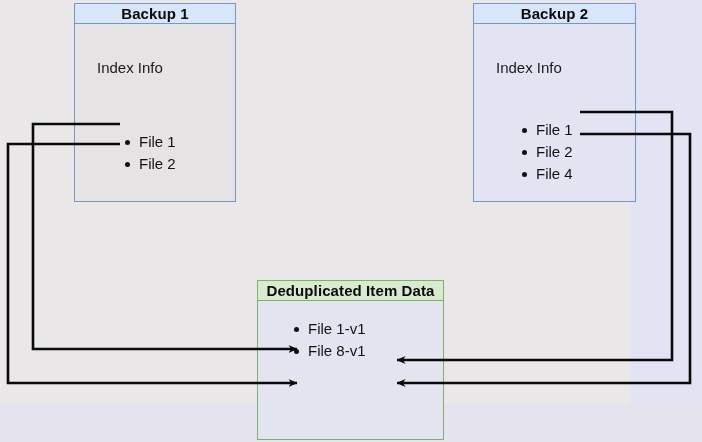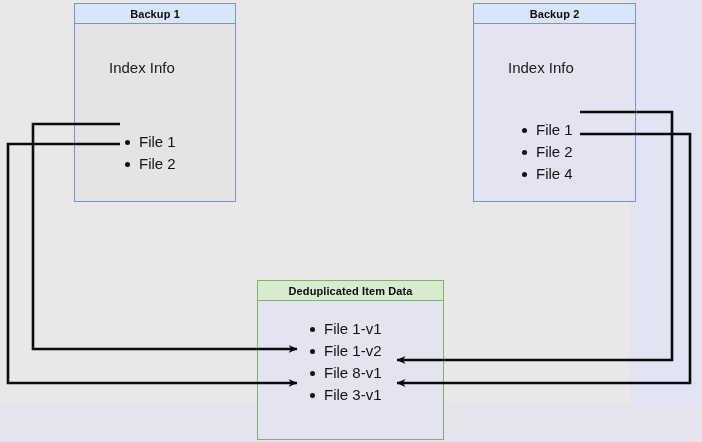--- a/index.html
+++ b/index.html
@@ -11,34 +11,34 @@
     position:relative;
   }
   #canvas{position:absolute;left:0;top:0;width:702px;height:442px;}
   .tintR{position:absolute;left:630px;top:0;width:72px;height:442px;background:#e2e3f3;}
   .tintB{position:absolute;left:0;top:404px;width:702px;height:38px;background:#e5e4ee;}
 
   .box{position:absolute;box-sizing:border-box;}
   .box .hdr{
     box-sizing:border-box;width:100%;height:20px;
     display:flex;align-items:center;justify-content:center;
-    font-size:11px;font-weight:bold;color:#0b0b0b;letter-spacing:.1px;
+    font-size:15px;font-weight:bold;color:#0b0b0b;letter-spacing:.1px;
   }
   .box .body{box-sizing:border-box;width:100%;position:relative;}
 
   .blue{border:1.6px solid #7596c8;}
   .blue>.hdr{background:#d7e6f8;border-bottom:1.6px solid #7596c8;}
   .green{border:1.8px solid #7cb36a;}
   .green>.hdr{background:#d8ead0;border-bottom:1.8px solid #7cb36a;align-items:center;}
 
   .b1 .body{background:#e5e3e4;}
   .b2 .body{background:#e3e3f2;}
   .dd .body{background:#e4e4f0;}
 
-  .idx{position:absolute;font-size:15px;color:#1a1a1a;white-space:nowrap;margin-left:12px;}
+  .idx{position:absolute;font-size:15px;color:#1a1a1a;white-space:nowrap;}
   .list{position:absolute;margin:0;padding:0;list-style:none;}
   .list li{font-size:15px;color:#121212;line-height:22px;white-space:nowrap;position:relative;padding-left:16px;}
   .list li::before{
     content:"";position:absolute;left:2px;top:9px;
     width:5px;height:5px;border-radius:50%;background:#111;
   }
   svg{position:absolute;left:0;top:0;pointer-events:none;}
 </style>
 </head>
 <body>
@@ -73,25 +73,23 @@
         <li>File 4</li>
       </ul>
     </div>
   </div>
 
   <div class="box green dd" style="left:257px;top:280px;width:187px;height:160px;">
     <div class="hdr">
       <span>Deduplicated Item Data</span>
     </div>
     <div class="body" style="height:138px;">
-      <ul class="list" style="left:50px;top:17px;">
+      <ul class="list" style="left:34px;top:17px;">
         <li>File 1-v1</li>
-        <li>File 1-v2</li>
         <li>File 8-v1</li>
-        <li>File 3-v1</li>
       </ul>
     </div>
   </div>
 
   <svg width="702" height="442">
     <defs>
       <marker id="ah" markerWidth="9" markerHeight="9" refX="8.5" refY="4.5" orient="auto" markerUnits="userSpaceOnUse">
         <path d="M0,0.6 L9,4.5 L0,8.4 L2.6,4.5 Z" fill="#0a0a0a"></path>
       </marker>
     </defs>

